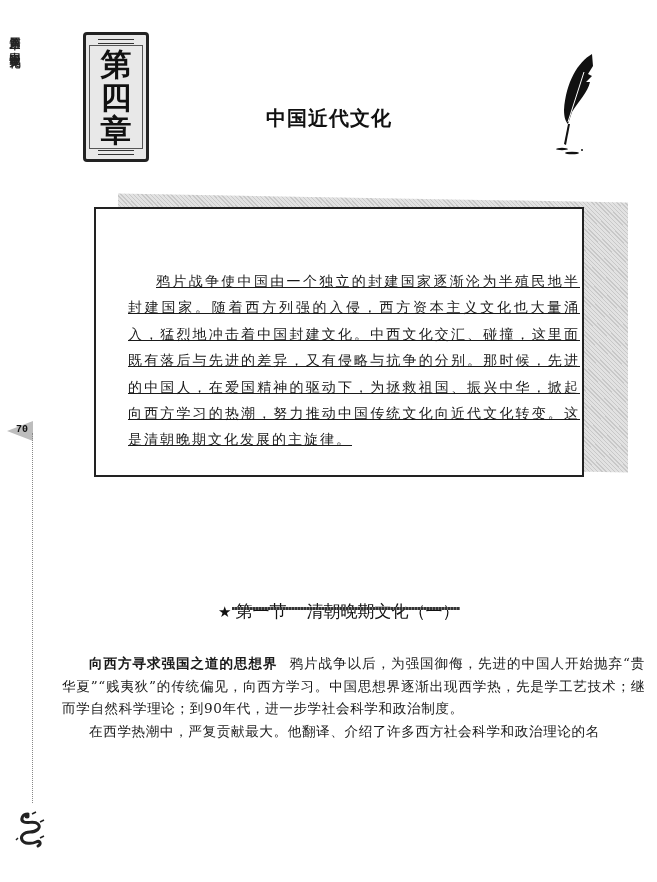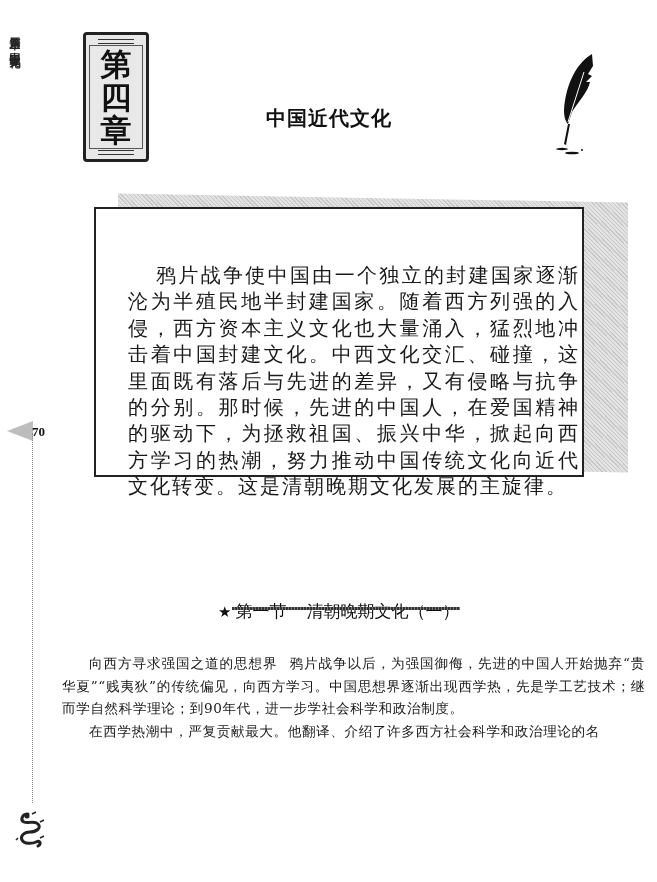--- a/index.html
+++ b/index.html
@@ -46,31 +46,31 @@
   .intro-shadow {
     position: absolute; left: 118px; top: 198px; width: 510px; height: 270px;
     background: repeating-linear-gradient(45deg, #c8c8c8 0 1px, #e2e2e2 1px 3px);
     transform: skewY(1deg);
   }
   .intro-box {
     position: absolute; left: 94px; top: 207px; width: 490px; height: 270px;
     background: #fff; border: 2px solid #222;
   }
   .intro-text {
-    position: absolute; left: 128px; top: 262px; width: 452px;
-    font-size: 20px; line-height: 26.4px; letter-spacing: 2px; text-align: justify;
+    position: absolute; left: 128px; top: 268px; width: 452px;
+    font-size: 14px; line-height: 26.4px; letter-spacing: 2px; text-align: justify; text-decoration: underline;
   }
 
   .page-number-flag {
     position: absolute; left: 7px; top: 421px; width: 26px; height: 20px;
     background: #bdbdbd; clip-path: polygon(0 50%, 100% 0, 100% 100%);
   }
   .page-number {
-    position: absolute; left: 32px; top: 424px;
-    font-family: Liberation Serif, serif; font-weight: bold; font-size: 13px; color: #111;
+    position: absolute; left: 16px; top: 424px;
+    font-family: Liberation Mono, monospace; font-weight: bold; font-size: 10px; color: #111;
   }
   .margin-rule {
     position: absolute; left: 32px; top: 433px; height: 370px; width: 0;
     border-left: 1px dotted #888;
   }
   .dragon-icon { position: absolute; left: 14px; top: 810px; width: 36px; height: 40px; }
 
   .section-heading {
     position: absolute; left: 218px; top: 600px;
     font-family: "DejaVu Sans", sans-serif; font-size: 17px; color: #111;
@@ -80,21 +80,21 @@
   .section-underline {
     position: absolute; left: 232px; top: 607px; width: 228px; height: 3px;
     background: repeating-linear-gradient(90deg, #333 0 2px, #777 2px 3px);
   }
 
   .body-text {
     position: absolute; left: 62px; top: 652px; width: 583px;
     font-size: 13.6px; line-height: 22.6px; letter-spacing: 0.6px; text-align: justify;
   }
   .body-text p { text-indent: 27px; }
-  .lead-in { font-family: "DejaVu Sans", sans-serif; font-weight: normal; margin-right: 12px; margin-top: 32px; }
+  .lead-in { font-family: "DejaVu Sans", sans-serif; font-weight: bold; margin-right: 12px; margin-top: 32px; }
 </style>
 </head>
 <body>
 
 <div class="running-head">
   <span>第四章</span><span class="gap"></span><span>中国近代文化</span>
 </div>
 
 <div class="chapter-badge">
   <div class="badge-inner"></div>

